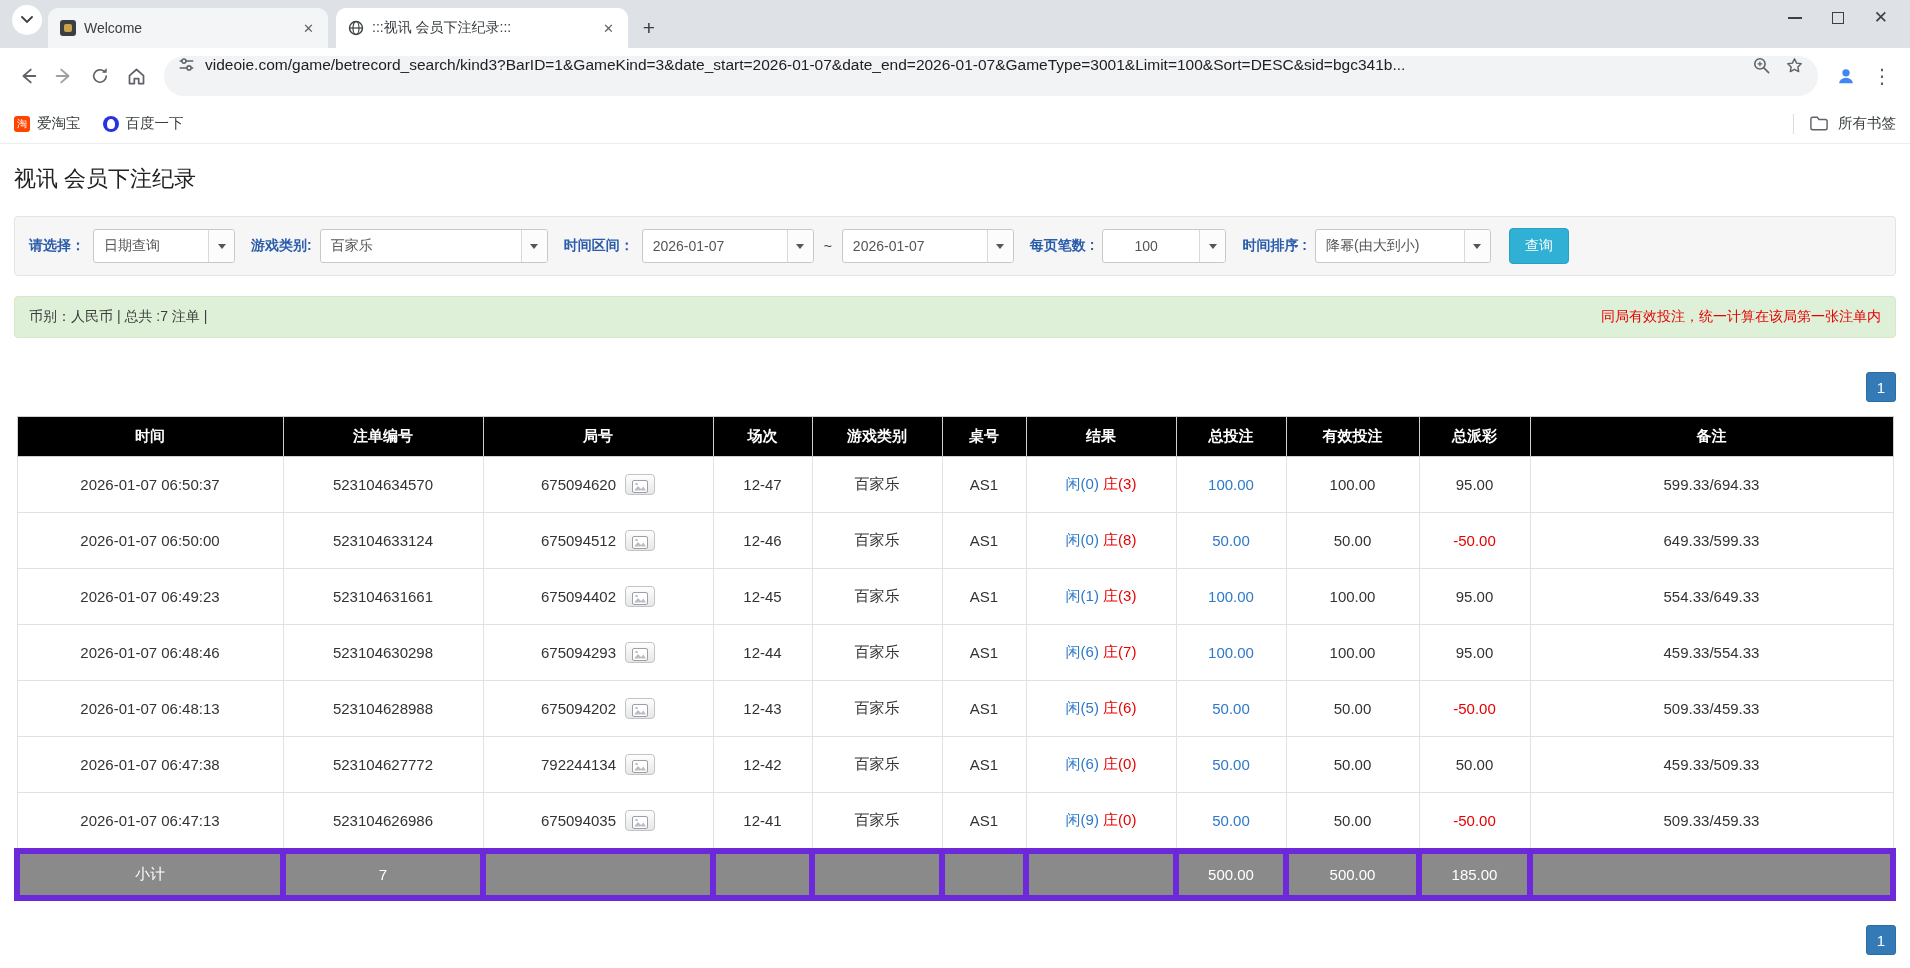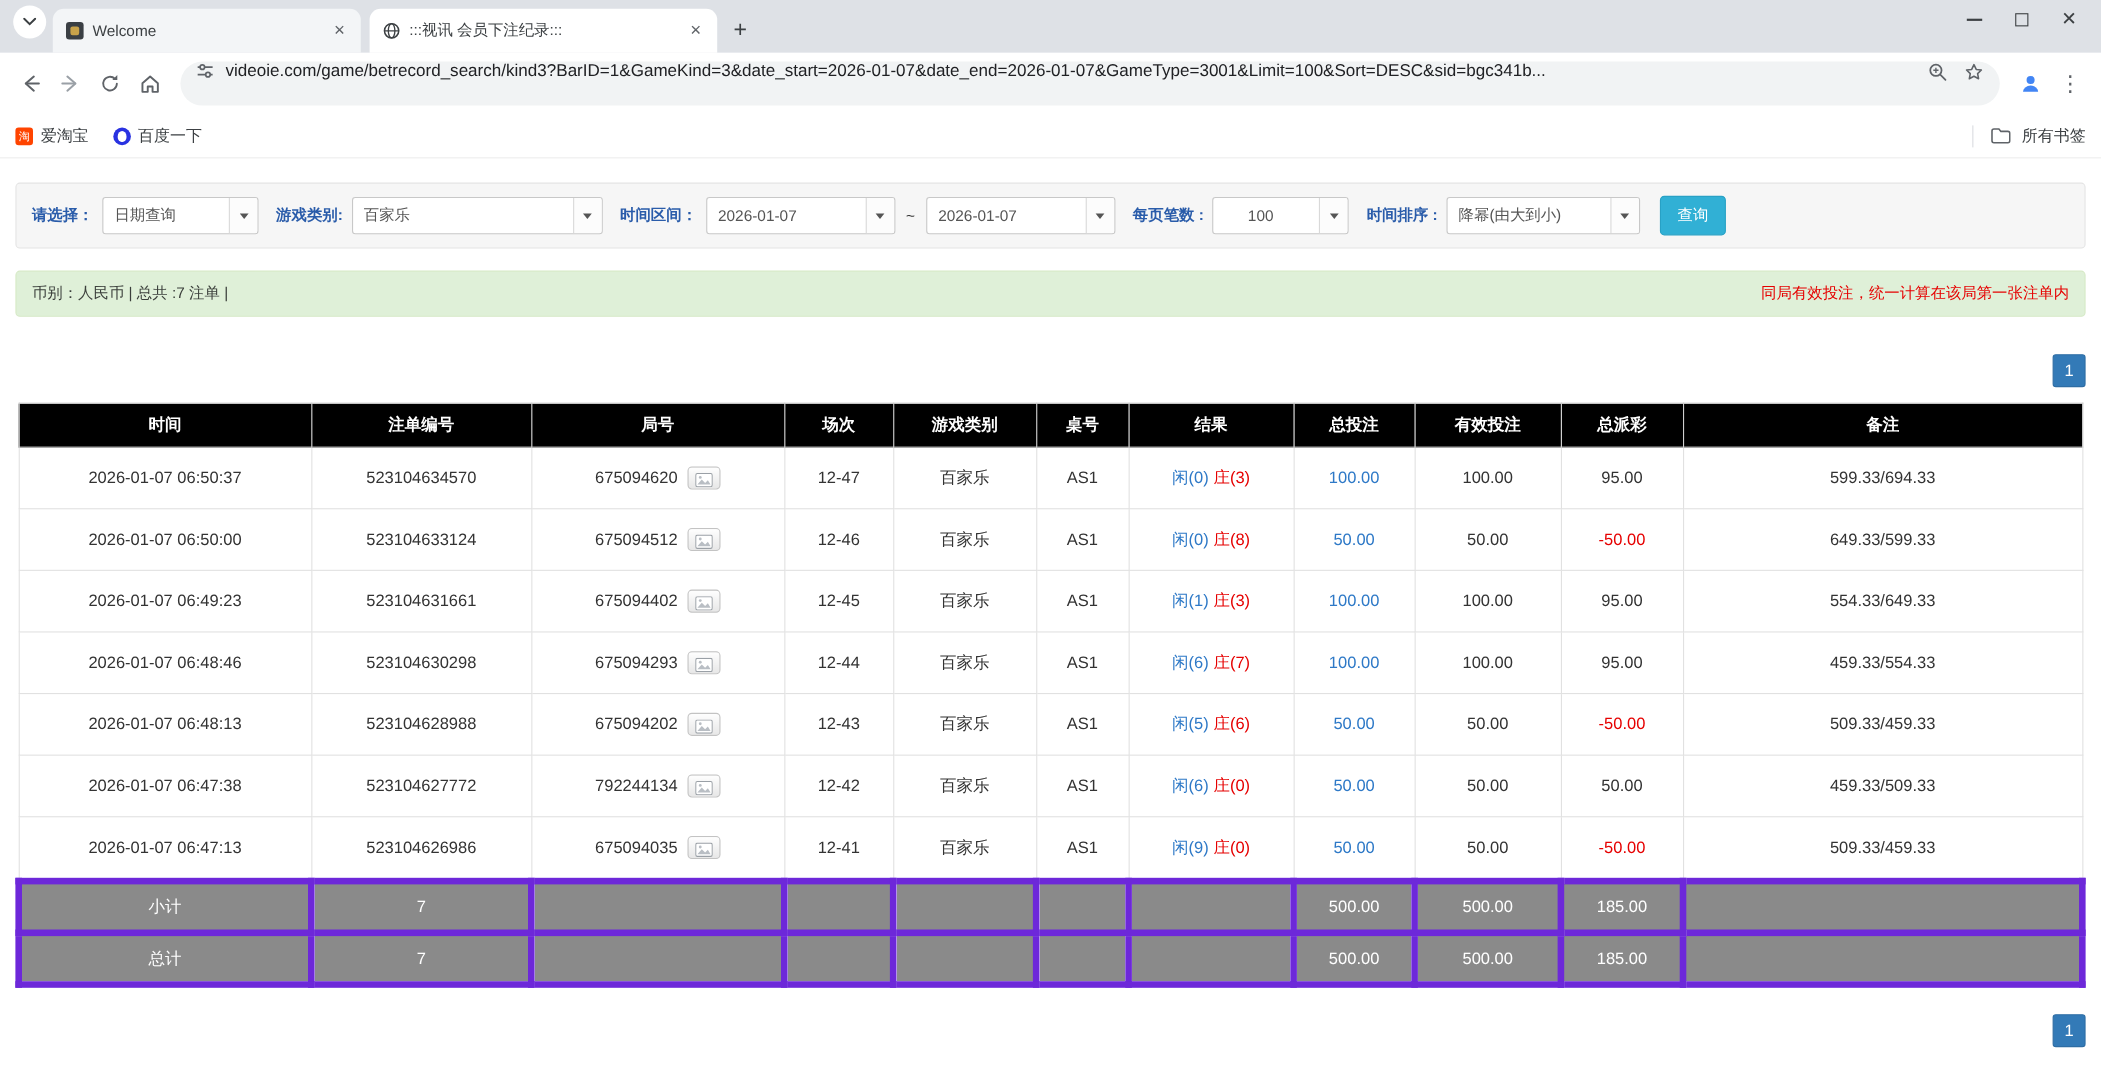--- a/index.html
+++ b/index.html
@@ -4,21 +4,21 @@
 <style>
   * { box-sizing: border-box; margin: 0; padding: 0; }
   html,body { width:1910px; height:968px; overflow:hidden; background:#fff;
     font-family:"Liberation Sans","DejaVu Sans",sans-serif; }
 
   
   .tabstrip { height:48px; background:#dee1e6; display:flex; align-items:flex-end; padding-left:10px; }
   .tab-search { width:30px; height:30px; margin:0 6px 9px 2px; border-radius:50%; background:#fff;
     display:flex; align-items:center; justify-content:center; align-self:center; }
   .tab { height:40px; display:flex; align-items:center; gap:8px; padding:0 10px 0 12px;
-    border-radius:10px 10px 0 0; width:316px; font-size:14px; color:#3c4043; }
+    border-radius:10px 10px 0 0; width:292px; font-size:14px; color:#3c4043; }
   .tab.inactive { background:#f3f5f7; width:280px; margin-right:8px; }
   .tab.active { background:#fff; }
   .tab-title { flex:1; white-space:nowrap; overflow:hidden; text-overflow:ellipsis; }
   .tab-close { font-size:13px; color:#5f6368; padding:2px 4px; border-radius:50%; }
   .favicon { width:16px; height:16px; flex:0 0 16px; }
   .fav-welcome { background:#3a3f44; border-radius:3px; position:relative; }
   .fav-welcome::after { content:""; position:absolute; left:4px; top:4px; width:8px; height:8px;
     border-radius:2px; background:#c8a24a; }
   .newtab { width:30px; height:30px; margin:0 0 5px 6px; display:flex; align-items:center; justify-content:center;
     font-size:21px; color:#3c4043; border-radius:50%; }
@@ -195,20 +195,21 @@
   <div class="bm-right">
     <span class="vline"></span>
     <svg class="cicon" width="18" height="15" viewBox="0 0 20 16">
         <path d="M1 3 a2 2 0 0 1 2-2 h5 l2 2.5 h7 a2 2 0 0 1 2 2 V13 a2 2 0 0 1-2 2 H3 a2 2 0 0 1-2-2 Z" fill="none" stroke="#5f6368" stroke-width="1.6"></path>
       </svg>
     <span>所有书签</span>
   </div>
 </div>
 
 <div class="content">
+  <h1 class="page-title">视讯 会员下注纪录</h1>
 
   <div class="filterbar">
     <span class="flabel">请选择：</span>
     <span class="combo w-select">
       <span class="combo-value">日期查询</span>
       <button class="combo-btn"></button>
     </span>
 
     <span class="flabel">游戏类别:</span>
     <span class="combo w-game">
@@ -406,32 +407,19 @@
           <td></td>
           <td></td>
           <td></td>
           <td></td>
           <td></td>
           <td>500.00</td>
           <td>500.00</td>
           <td>185.00</td>
           <td></td>
         </tr>
-        <tr class="totals">
-          <td>总计</td>
-          <td>7</td>
-          <td></td>
-          <td></td>
-          <td></td>
-          <td></td>
-          <td></td>
-          <td>500.00</td>
-          <td>500.00</td>
-          <td>185.00</td>
-          <td></td>
-        </tr>
       </tbody>
   </table>
 
   <div class="pager-row bottom">
     <span class="page-num">1</span>
   </div>
 </div>
 
 </body></html>

